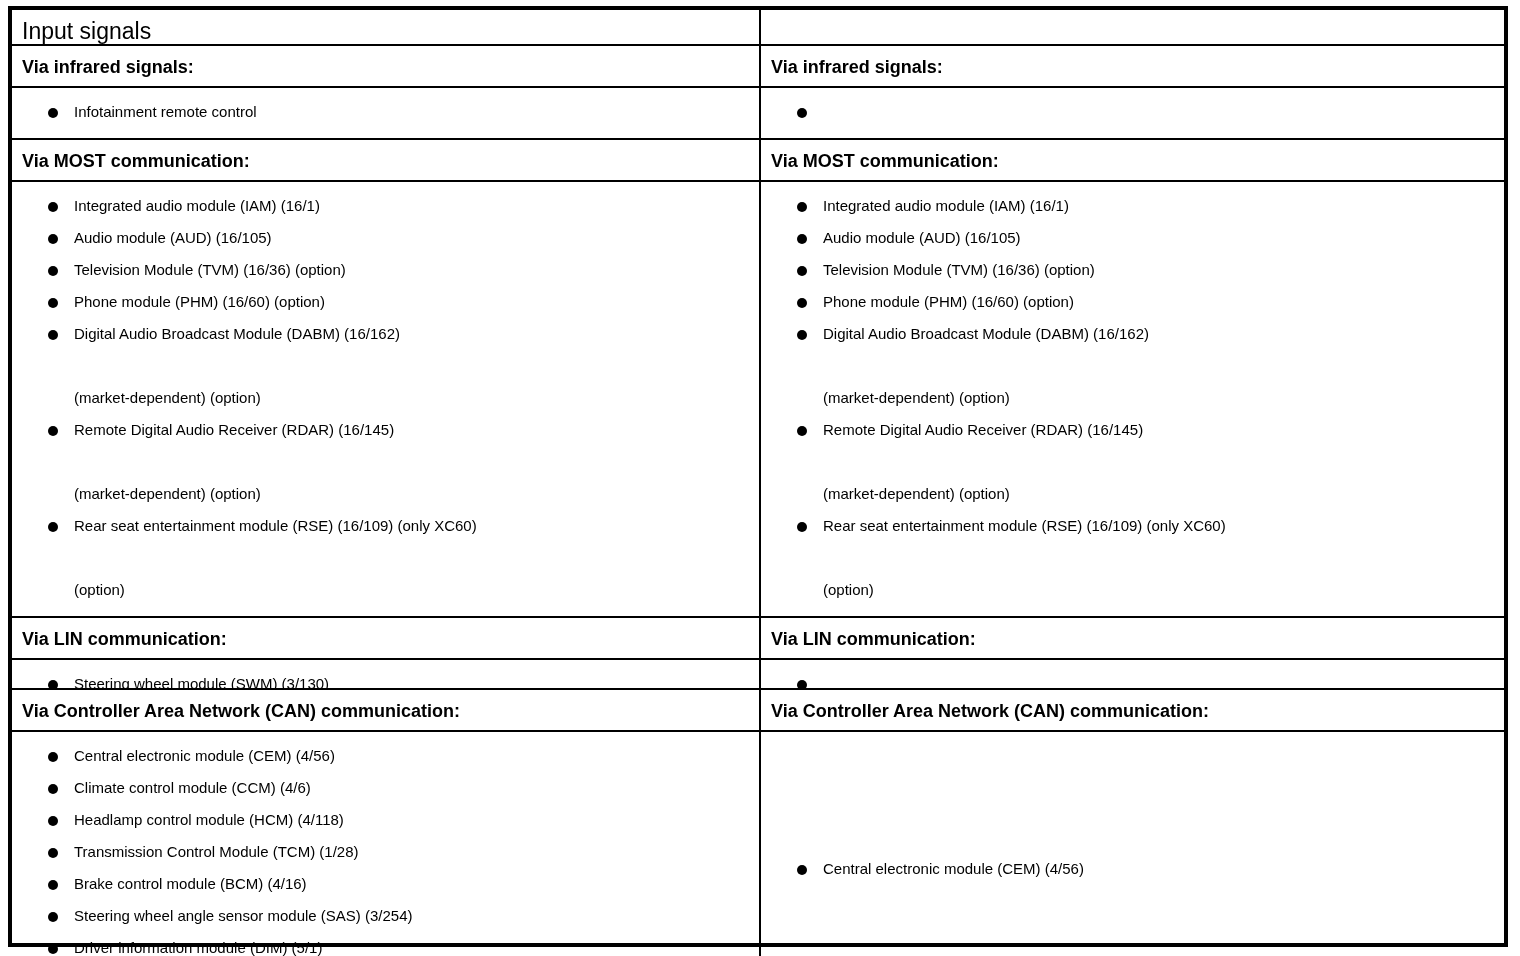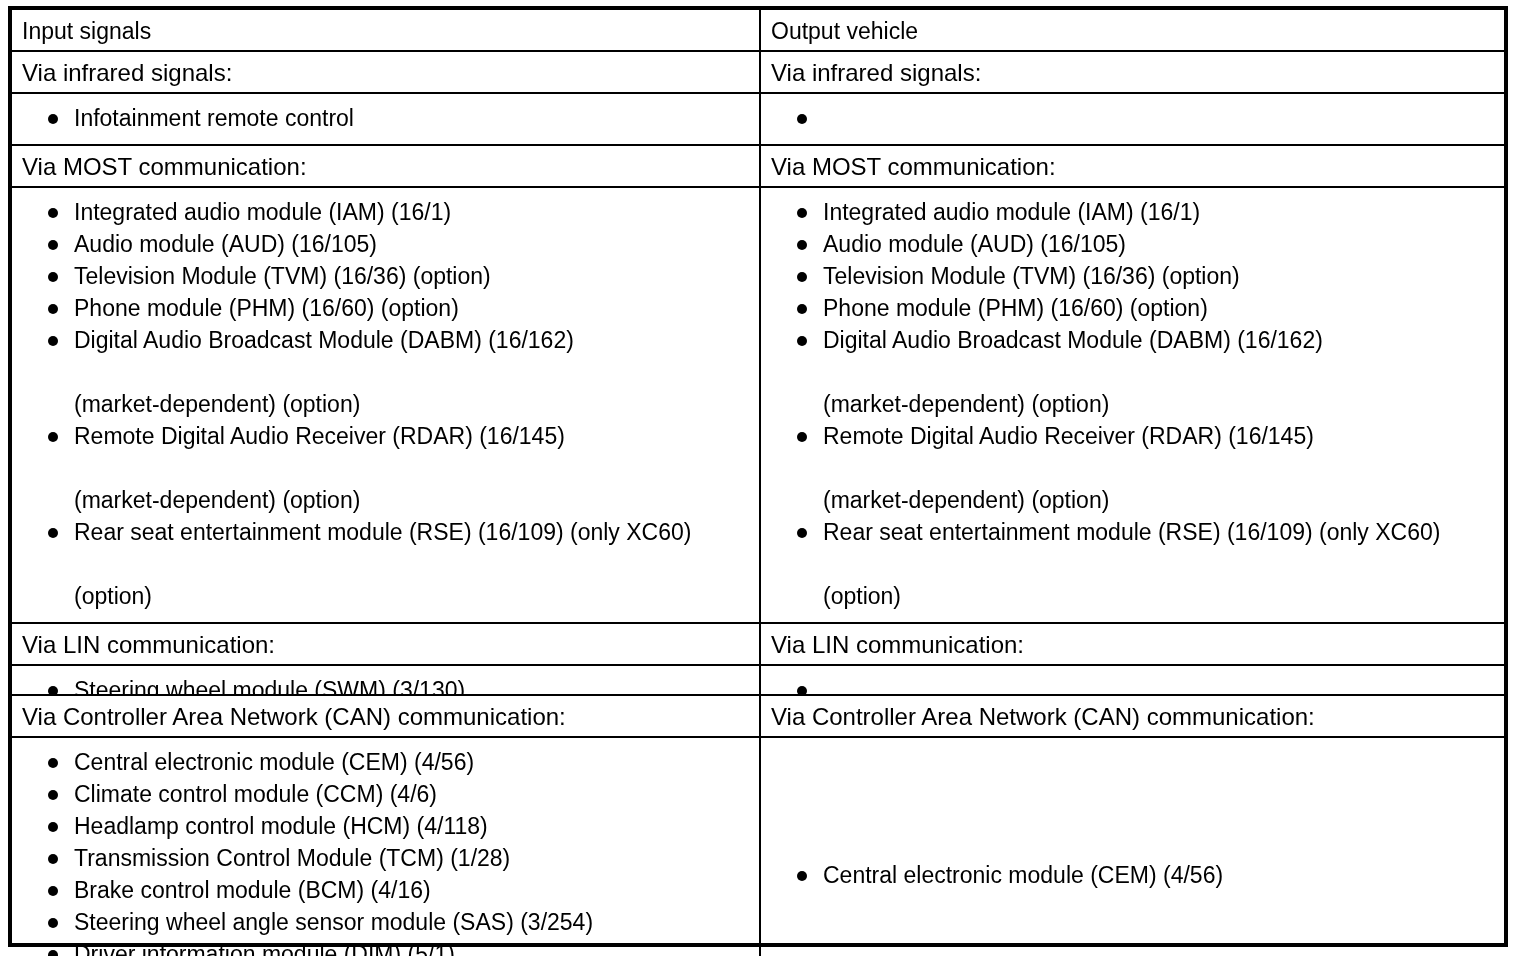--- a/index.html
+++ b/index.html
@@ -57,37 +57,38 @@
     width: 749px;
     flex: 0 0 749px;
     border-right: 2px solid #000000;
   }
   .cell.right {
     flex: 1 1 auto;
   }
 
   
   .title-row {
-    height: 42px;
+    height: 36px;
+    flex-direction: column;
   }
   .title-text {
     font-size: 23px;
     font-weight: normal;
     line-height: 42px;
     padding-left: 10px;
     white-space: nowrap;
   }
 
   
   .head-row {
     height: 42px;
   }
   .head-text {
-    font-size: 24px;
-    font-weight: normal;
+    font-size: 18px;
+    font-weight: bold;
     line-height: 42px;
     padding-left: 10px;
     white-space: nowrap;
   }
 
   
   .list-wrap {
     padding: 8px 10px 10px 10px;
   }
   .list-wrap.centered {
@@ -100,21 +101,21 @@
   }
 
   ul.bullets {
     list-style: none;
     margin: 0;
     padding: 0;
   }
   ul.bullets > li {
     position: relative;
     padding-left: 52px;
-    font-size: 23px;
+    font-size: 15px;
     line-height: 32px;
     margin: 0;
     min-height: 32px;
   }
   ul.bullets > li .dot {
     position: absolute;
     left: 26px;
     top: 12px;
     width: 10px;
     height: 10px;

